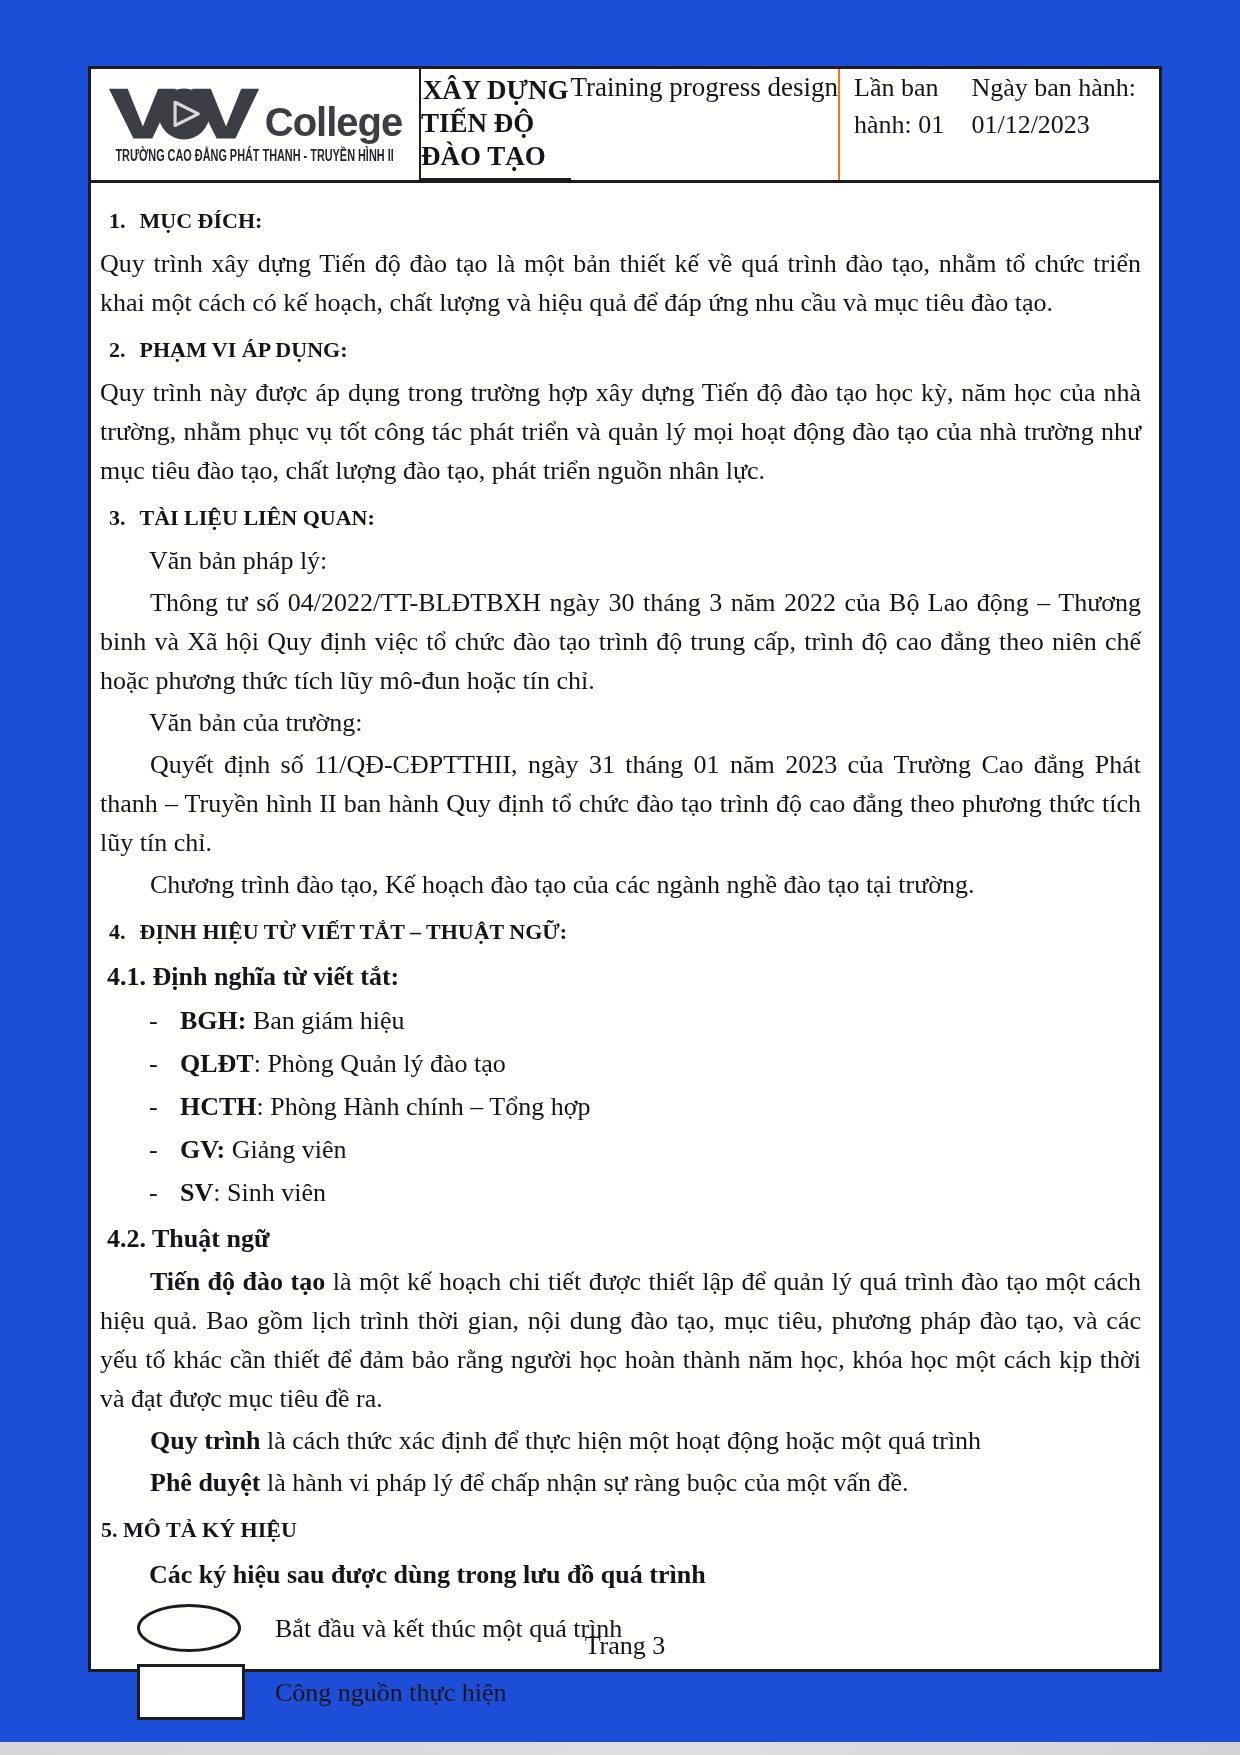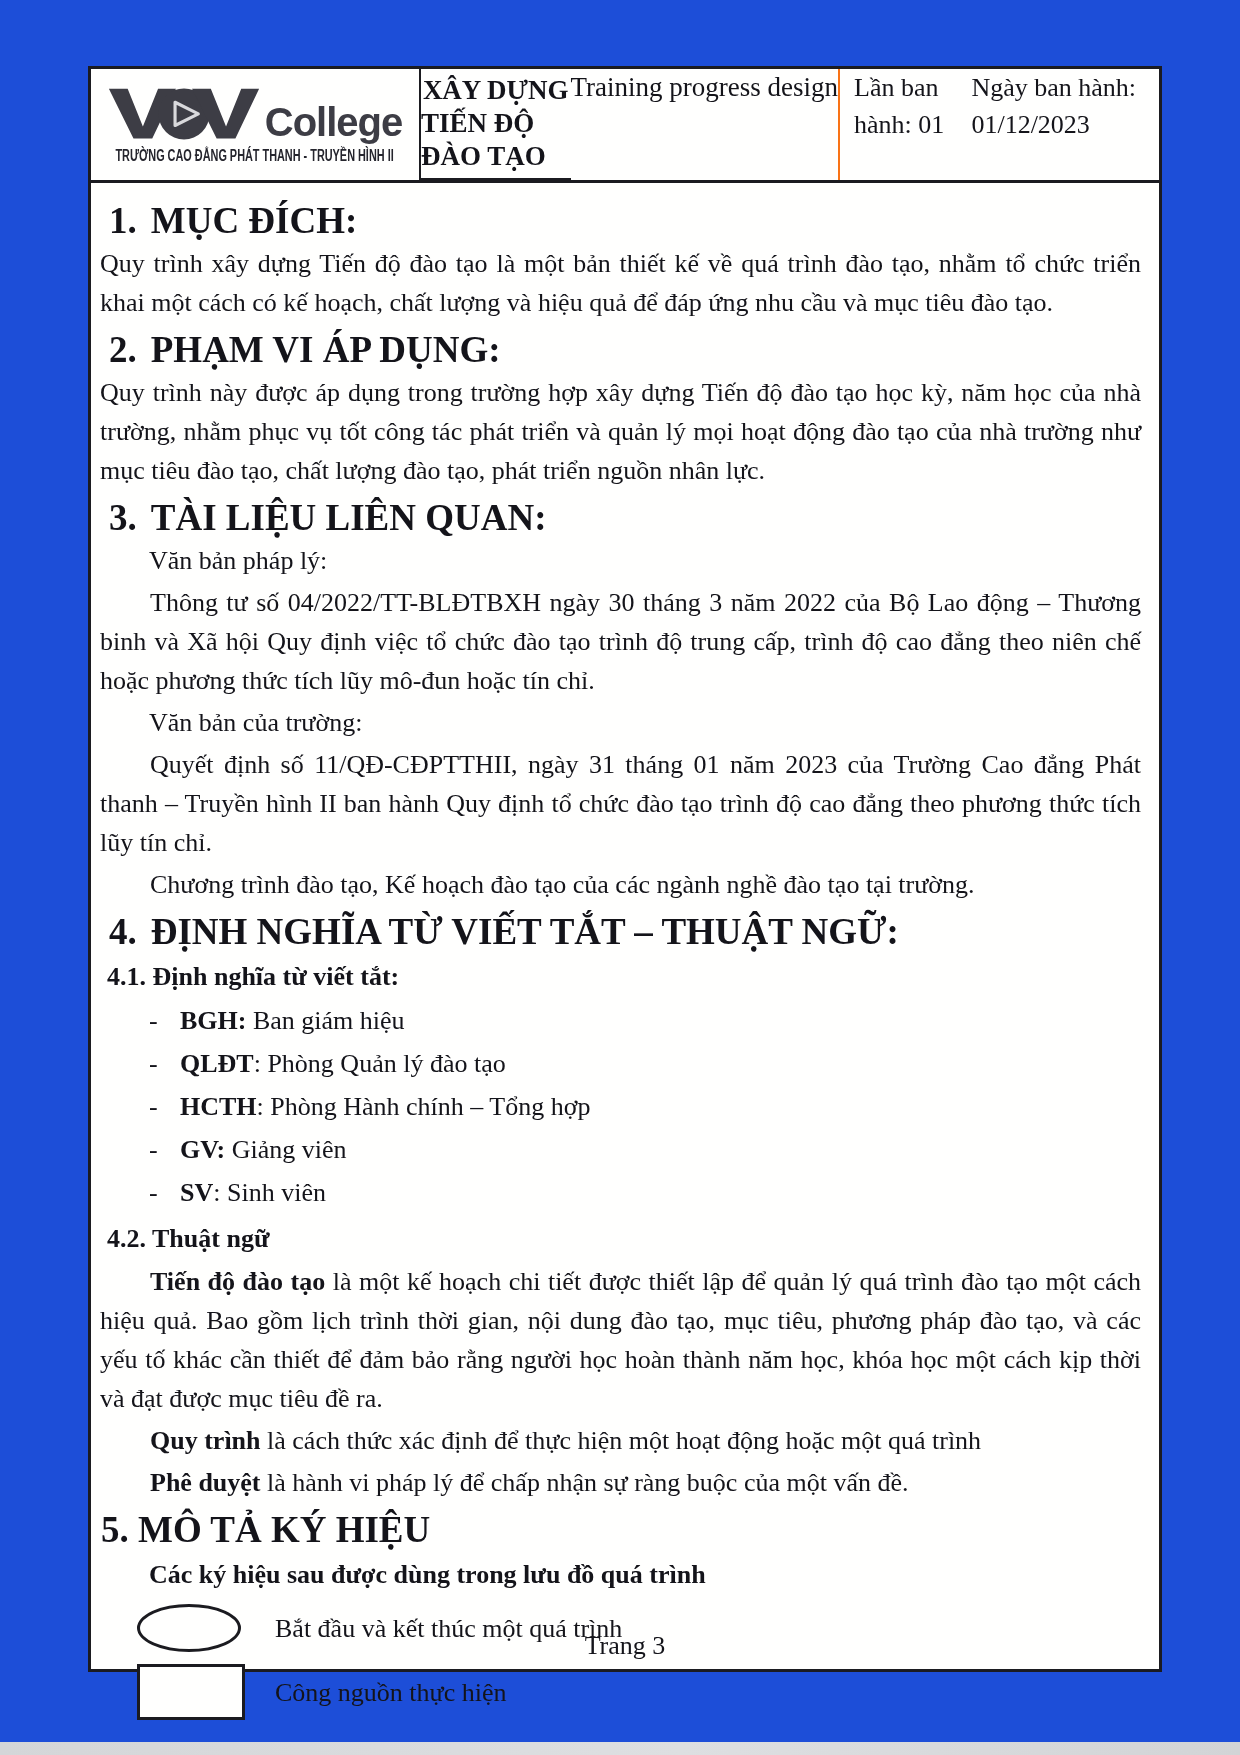--- a/index.html
+++ b/index.html
@@ -61,21 +61,21 @@
   }
   .issue-cell{
     display:flex;justify-content:center;
     padding-left:14px;font-size:26px;line-height:37px;
   }
   
   .doc-body{
     padding:10px 18px 0 6px;
     font-size:26px;line-height:39px;
   }
-  .sec-h{font-size:37px;font-weight:bold;margin:8px 0 4px;padding-left:12px;}
+  .sec-h{font-size:22px;font-weight:bold;margin:8px 0 4px;padding-left:12px;}
   .sec-h .num{display:inline-block;margin-right:14px;}
   .sub-h{font-size:26px;font-weight:bold;margin:6px 0 4px;padding-left:10px;}
   .h5{padding-left:4px;}
   .jp{text-align:justify;margin:0 0 3px;padding-left:3px;}
   .ind{text-indent:50px;}
   .lbl{margin:3px 0;padding-left:52px;}
   .abbr{display:flex;margin:0 0 2px;padding-left:52px;line-height:41px;}
   .abbr .dash{width:31px;flex:none;}
   .intro{font-weight:bold;padding-left:52px;margin:6px 0 10px;}
   .sym-row{display:flex;align-items:center;margin:10px 0 12px;}
@@ -130,21 +130,21 @@
       <div class="sec-h"><span class="num">2.</span><span>PHẠM VI ÁP DỤNG:</span></div>
       <p class="jp">Quy trình này được áp dụng trong trường hợp xây dựng Tiến độ đào tạo học kỳ, năm học của nhà trường, nhằm phục vụ tốt công tác phát triển và quản lý mọi hoạt động đào tạo của nhà trường như mục tiêu đào tạo, chất lượng đào tạo, phát triển nguồn nhân lực.</p>
 
       <div class="sec-h"><span class="num">3.</span><span>TÀI LIỆU LIÊN QUAN:</span></div>
       <div class="lbl">Văn bản pháp lý:</div>
       <p class="jp ind">Thông tư số 04/2022/TT-BLĐTBXH ngày 30 tháng 3 năm 2022 của Bộ Lao động – Thương binh và Xã hội Quy định việc tổ chức đào tạo trình độ trung cấp, trình độ cao đẳng theo niên chế hoặc phương thức tích lũy mô-đun hoặc tín chỉ.</p>
       <div class="lbl">Văn bản của trường:</div>
       <p class="jp ind">Quyết định số 11/QĐ-CĐPTTHII, ngày 31 tháng 01 năm 2023 của Trường Cao đẳng Phát thanh – Truyền hình II ban hành Quy định tổ chức đào tạo trình độ cao đẳng theo phương thức tích lũy tín chỉ.</p>
       <p class="jp ind">Chương trình đào tạo, Kế hoạch đào tạo của các ngành nghề đào tạo tại trường.</p>
 
-      <div class="sec-h"><span class="num">4.</span><span>ĐỊNH NGHĨA TỪ VIẾT TẮT – THUẬT NGỮ:</span></div>
+      <div class="sec-h"><span class="num">4.</span><span>ĐỊNH HIỆU TỪ VIẾT TẮT – THUẬT NGỮ:</span></div>
       <div class="sub-h">4.1. Định nghĩa từ viết tắt:</div>
 
       <div class="abbr">
           <span class="dash">-</span>
           <span><b>BGH:</b><span> Ban giám hiệu</span></span>
         </div>
       <div class="abbr">
           <span class="dash">-</span>
           <span><b>QLĐT</b><span>: Phòng Quản lý đào tạo</span></span>
         </div>

